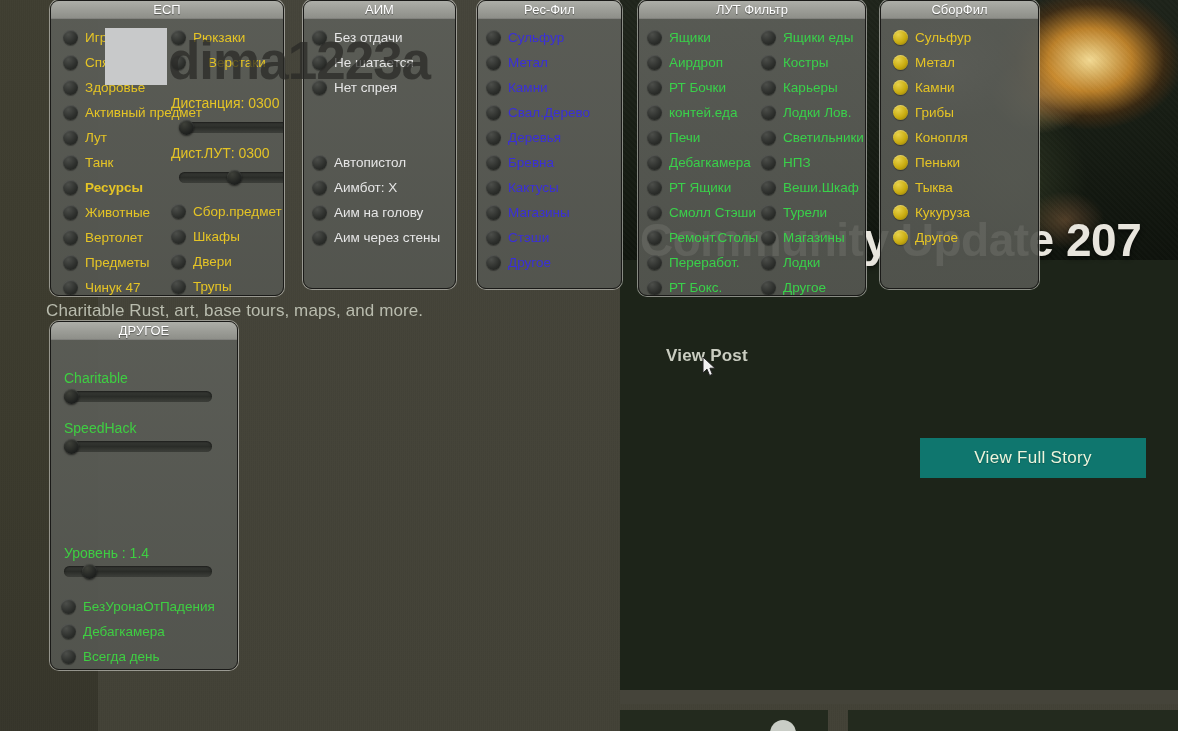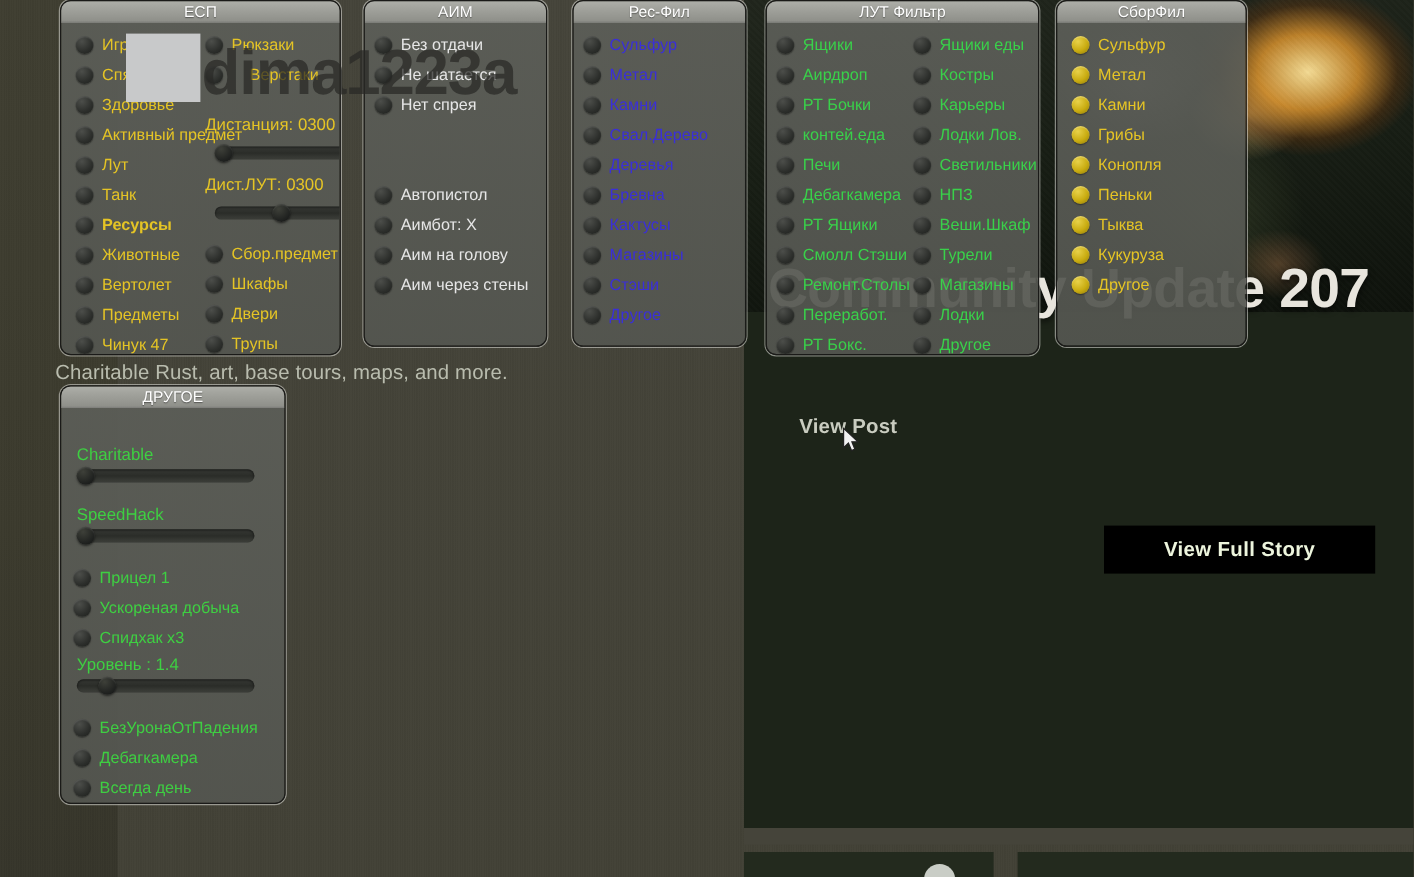--- a/index.html
+++ b/index.html
@@ -66,23 +66,23 @@
   .hero-sub {
     position: absolute; left: 46px; top: 301px;
     font-size: 17px; color: #b9bcae; letter-spacing: .1px;
   }
   .hero-link {
     position: absolute; left: 666px; top: 346px;
     font-size: 17px; color: #c9ccc0; font-weight: bold; letter-spacing: .2px;
   }
   .hero-cta {
     position: absolute; left: 920px; top: 438px; width: 226px; height: 40px;
-    background: #000000;
+    background: #0f766e;
     display: flex; align-items: center; justify-content: center;
-    font-size: 17px; font-weight: bold; color: #edf5dd;
+    font-size: 17px; font-weight: normal; color: #edf5dd;
     letter-spacing: .3px;
     text-shadow: 0 1px 1px rgba(0,0,0,.25);
   }
 
   .bg-strip {
     position: absolute; left: 620px; top: 690px; width: 558px; height: 14px;
     background: #45443a;
   }
   .bottom-card {
     position: absolute; top: 710px; height: 21px;
@@ -521,34 +521,20 @@
     <div class="valtxt green" style="position:absolute; left:13px; top:30px;">Charitable</div>
     <div class="slider" style="position:absolute; left:13px; top:51px; width:148px;">
       <div class="knob" style="left:0px;"></div>
     </div>
 
     <div class="valtxt green" style="position:absolute; left:13px; top:80px;">SpeedHack</div>
     <div class="slider" style="position:absolute; left:13px; top:101px; width:148px;">
       <div class="knob" style="left:0px;"></div>
     </div>
 
-    <div class="col c-lime" id="other-mid" style="left:10px; top:129px;">
-        <div class="row" style="height: 25px;">
-          <div class="cb"></div>
-          <span class="lbl">Прицел 1</span>
-        </div>
-        <div class="row" style="height: 25px;">
-          <div class="cb"></div>
-          <span class="lbl">Ускореная добыча</span>
-        </div>
-        <div class="row" style="height: 25px;">
-          <div class="cb"></div>
-          <span class="lbl">Спидхак x3</span>
-        </div>
-      </div>
 
     <div class="valtxt green" style="position:absolute; left:13px; top:205px;">Уровень : 1.4</div>
     <div class="slider" style="position:absolute; left:13px; top:226px; width:148px;">
       <div class="knob" style="left:18px;"></div>
     </div>
 
     <div class="col c-lime" id="other-bottom" style="left:10px; top:254px;">
         <div class="row" style="height: 25px;">
           <div class="cb"></div>
           <span class="lbl">БезУронаОтПадения</span>

